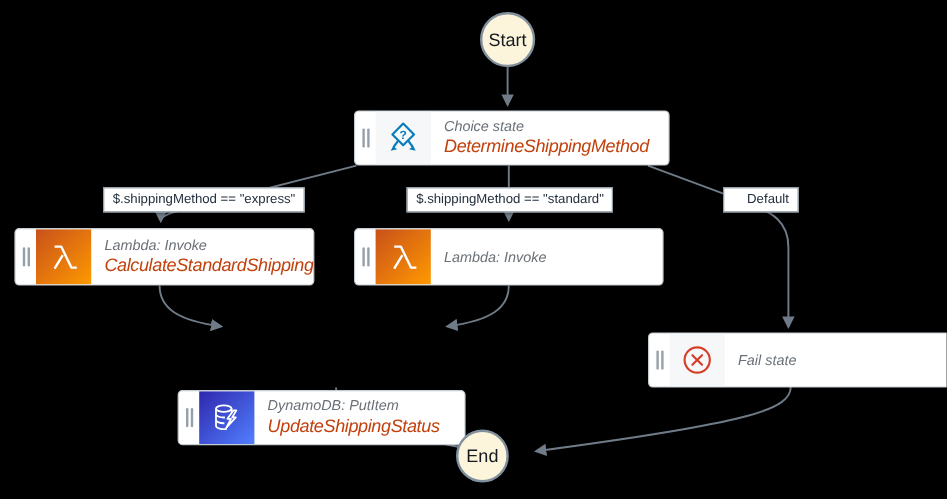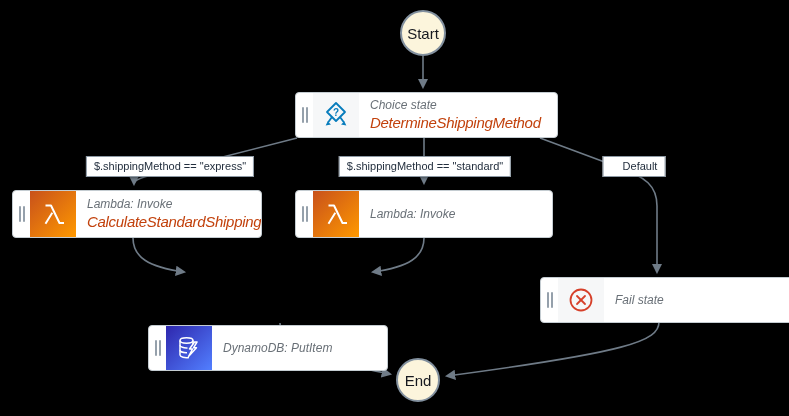--- a/index.html
+++ b/index.html
@@ -139,20 +139,21 @@
           <path d="M19 7.5 V 11"></path>
           <path d="M6 22 a6.5 2.7 0 0 0 9 2.4"></path>
           <path d="M6 12.3 a6.5 2.7 0 0 0 7.5 2.6"></path>
           <path d="M6 17.1 a6.5 2.7 0 0 0 7 2.6"></path>
           <path d="M20.5 9 L15.5 16 L18.5 16 L14.5 23.5 L22.5 14.8 L19.5 14.8 L23 9 Z" stroke-linejoin="round"></path>
         </g>
       </svg>
     </div>
     <div class="txt">
       <div class="type">DynamoDB: PutItem</div>
+      <div class="name">UpdateShippingStatus</div>
     </div>
   </div>
 
   <div class="state-box" style="left:540px; top:277px; width:263px; height:46px;">
     <div class="grip">
         <i></i>
         <i></i>
       </div>
     <div class="icon-area neutral">
       <svg width="30" height="30" viewBox="0 0 30 30">
@@ -161,17 +162,17 @@
           <line x1="11" y1="11" x2="19" y2="19"></line>
           <line x1="19" y1="11" x2="11" y2="19"></line>
         </g>
       </svg>
     </div>
     <div class="txt">
       <div class="type">Fail state</div>
     </div>
   </div>
 
-  <div class="node-circle" style="left:396px; top:358px; width:44px; height:44px;">
+  <div class="node-circle" style="left:380px; top:358px; width:44px; height:44px;">
     <span>End</span>
   </div>
 
 </div>
 
 </body></html>

